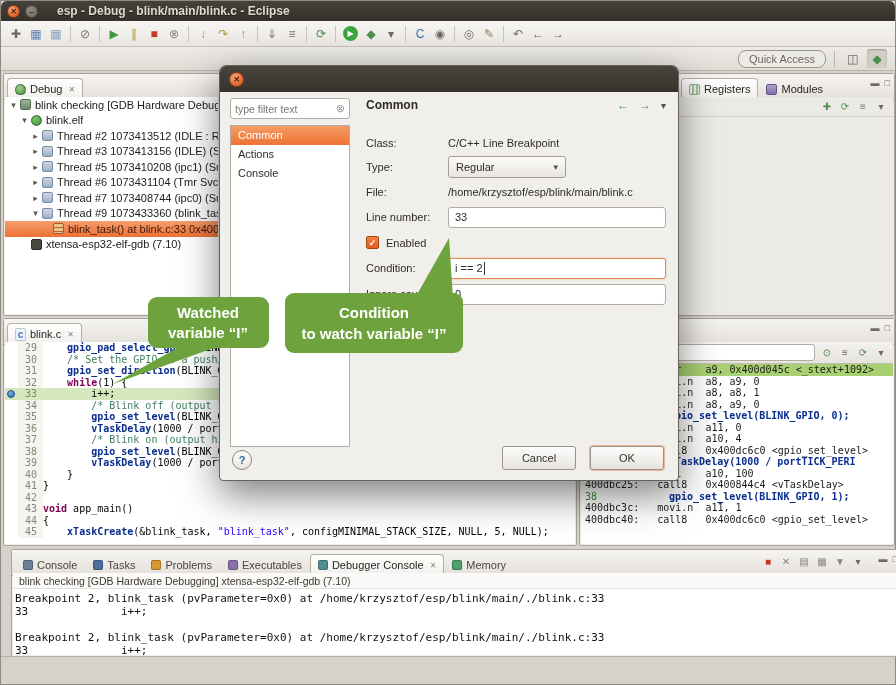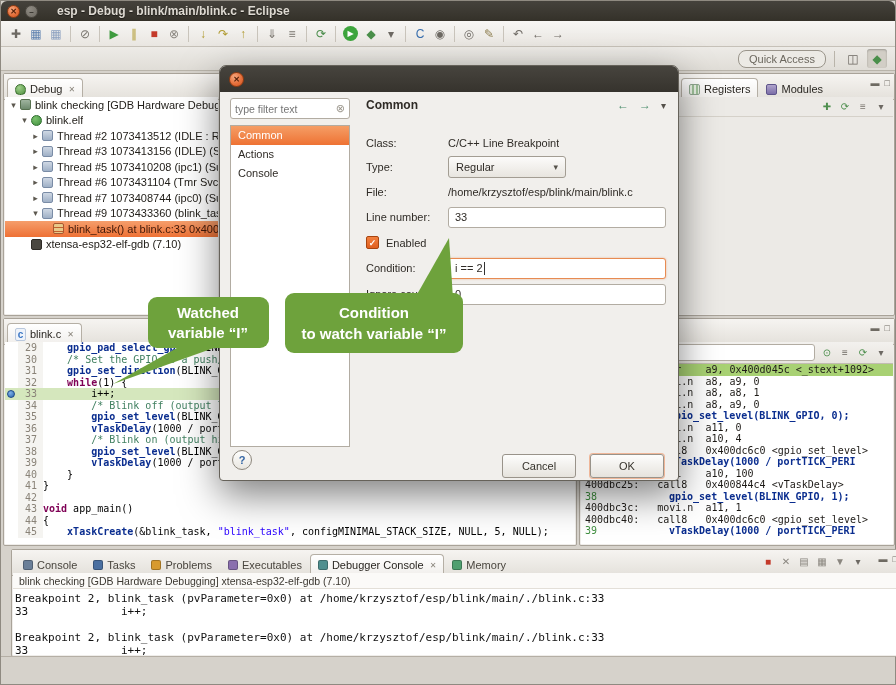--- a/index.html
+++ b/index.html
@@ -112,21 +112,21 @@
   .dlg-navbtns .menu{color:#55514a;font-size:10px;cursor:pointer}
   .frow{display:flex;align-items:center}
   .flabel{width:82px;flex:none;color:#2f2b26}
   .fval{color:#2f2b26;white-space:nowrap;overflow:hidden}
   .gtk-input{flex:1;height:21px;border:1px solid #b2aca2;border-radius:3px;background:#fff;padding:0 6px;font-size:11px;color:#2f2b26;font-family:"Liberation Sans",sans-serif;min-width:0}
   .cond-box{flex:1;height:21px;border:1px solid #e78b52;box-shadow:0 0 2px rgba(231,120,60,.55);border-radius:3px;background:#fff;padding:0 6px;display:flex;align-items:center}
   .caret{width:1px;height:13px;background:#333;margin-left:1px}
   .combo{height:22px;width:118px;border:1px solid #a39d93;border-radius:3px;background:linear-gradient(#fcfbfa,#e8e5df);display:flex;align-items:center;justify-content:space-between;padding:0 7px;color:#2f2b26;cursor:pointer}
   .combo .arr{color:#55514a;font-size:9px}
   .checkbox{width:13px;height:13px;border-radius:2px;background:linear-gradient(#f2803f,#e05f1f);border:1px solid #a8440f;color:#fff;font-size:9px;font-weight:bold;display:inline-flex;align-items:center;justify-content:center;margin-right:7px;cursor:pointer}
-  .dlg-btns{position:absolute;right:14px;bottom:2px;display:flex;gap:14px}
+  .dlg-btns{position:absolute;right:14px;bottom:10px;display:flex;gap:14px}
   .btn{min-width:74px;height:24px;border:1px solid #99938a;border-radius:3px;background:linear-gradient(#fdfdfc,#e6e3dd);color:#36332c;font-size:11px;display:flex;align-items:center;justify-content:center;cursor:pointer;padding:0 10px}
   .btn.ok{box-shadow:0 0 0 1px rgba(238,114,51,.45)}
   .dlg-help{position:absolute;left:12px;bottom:10px;width:20px;height:20px;border-radius:50%;border:1px solid #8d877d;background:linear-gradient(#fefefd,#e9e6e0);color:#3465a4;font-weight:bold;display:flex;align-items:center;justify-content:center;cursor:pointer}
 
   
   .callouts{position:absolute;inset:0;pointer-events:none;z-index:60}
   .co-text{font-family:"Liberation Sans",sans-serif;font-weight:bold;font-size:15px;fill:#fff}
 
   .footer{position:absolute;left:0;right:0;bottom:0;height:28px;background:#d6d2cb;border-top:1px solid #b5afa5}
 </style>
@@ -330,21 +330,20 @@
         <div class="aline src"><span class="srcnum">35</span><span class="srctext">gpio_set_level(BLINK_GPIO, 0);</span></div>
         <div class="aline asm">400dbc1b:   movi.n  a11, 0</div>
         <div class="aline asm">400dbc1d:   movi.n  a10, 4</div>
         <div class="aline asm">400dbc1f:   call8   0x400dc6c0 &lt;gpio_set_level&gt;</div>
         <div class="aline src"><span class="srcnum">36</span><span class="srctext">vTaskDelay(1000 / portTICK_PERI</span></div>
         <div class="aline asm">400dbc22:   movi    a10, 100</div>
         <div class="aline asm">400dbc25:   call8   0x400844c4 &lt;vTaskDelay&gt;</div>
         <div class="aline src"><span class="srcnum">38</span><span class="srctext">gpio_set_level(BLINK_GPIO, 1);</span></div>
         <div class="aline asm">400dbc3c:   movi.n  a11, 1</div>
         <div class="aline asm">400dbc40:   call8   0x400dc6c0 &lt;gpio_set_level&gt;</div>
-        <div class="aline src"><span class="srcnum">39</span><span class="srctext">vTaskDelay(1000 / portTICK_PERI</span></div>
       </div>
   </div>
 
   <div class="panel" id="console-panel">
     <div class="tabbar">
       <div id="console-tabs">
           <div class="btab">
             <span class="btico" style="background: rgb(107, 127, 152);"></span>
             <span class="btlabel">Console</span>
           </div>

